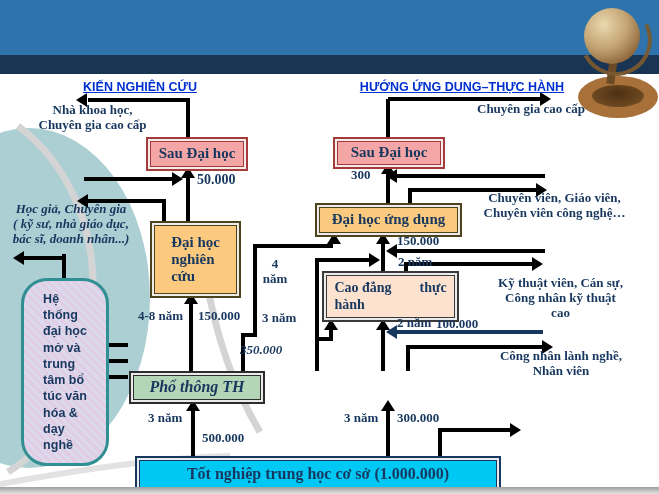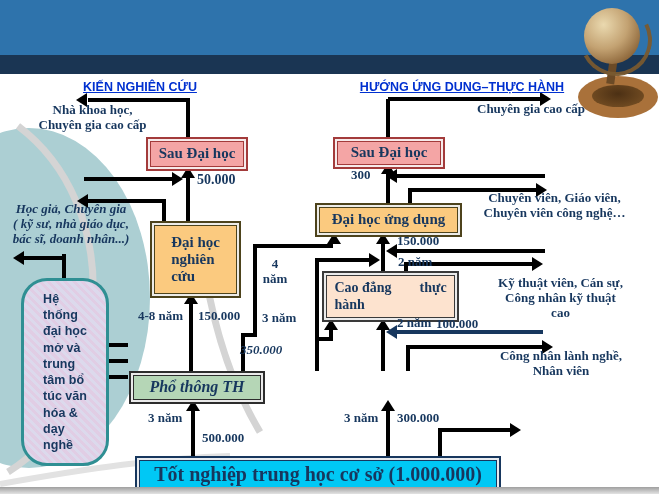--- a/index.html
+++ b/index.html
@@ -80,21 +80,21 @@
 
   <div class="box dbl" style="--bc:#a33b3b;background:#f4a5a5;left:146px;top:137px;width:98px;height:30px;font-size:15px;">Sau Đại học</div>
   <div class="box dbl" style="--bc:#a33b3b;background:#f4a5a5;left:333px;top:137px;width:108px;height:28px;font-size:15px;">Sau Đại học</div>
   <div class="box dbl" style="--bc:#4d431c;background:#fbca7f;left:150px;top:221px;width:87px;height:73px;font-size:15px;">Đại học
 nghiên
 cứu</div>
   <div class="box dbl" style="--bc:#3a3a3a;background:#fde3cf;left:322px;top:271px;width:133px;height:47px;font-size:14px;white-space:pre-wrap;">Cao đẳng        thực
 hành</div>
   <div class="box dbl" style="--bc:#4d431c;background:#fbca7f;left:315px;top:203px;width:143px;height:30px;font-size:15px;">Đại học ứng dụng</div>
   <div class="box dbl" style="--bc:#2d2d2d;background:#b5d6b6;left:129px;top:371px;width:132px;height:29px;font-size:16px;font-style:italic;">Phổ thông TH</div>
-  <div class="box dbl" style="--bc:#17375e;background:#00c8f5;left:135px;top:456px;width:362px;height:32px;font-size:20px;">Tốt nghiệp trung học cơ sở (1.000.000)</div>
+  <div class="box dbl" style="--bc:#17375e;background:#00c8f5;left:135px;top:456px;width:362px;height:32px;font-size:16px;">Tốt nghiệp trung học cơ sở (1.000.000)</div>
   <div class="box rounded" style="left:21px;top:278px;width:82px;height:182px;">Hệ
 thống
 đại học
 mở và
 trung
 tâm bổ
 túc văn
 hóa &amp;
 dạy
 nghề</div>

